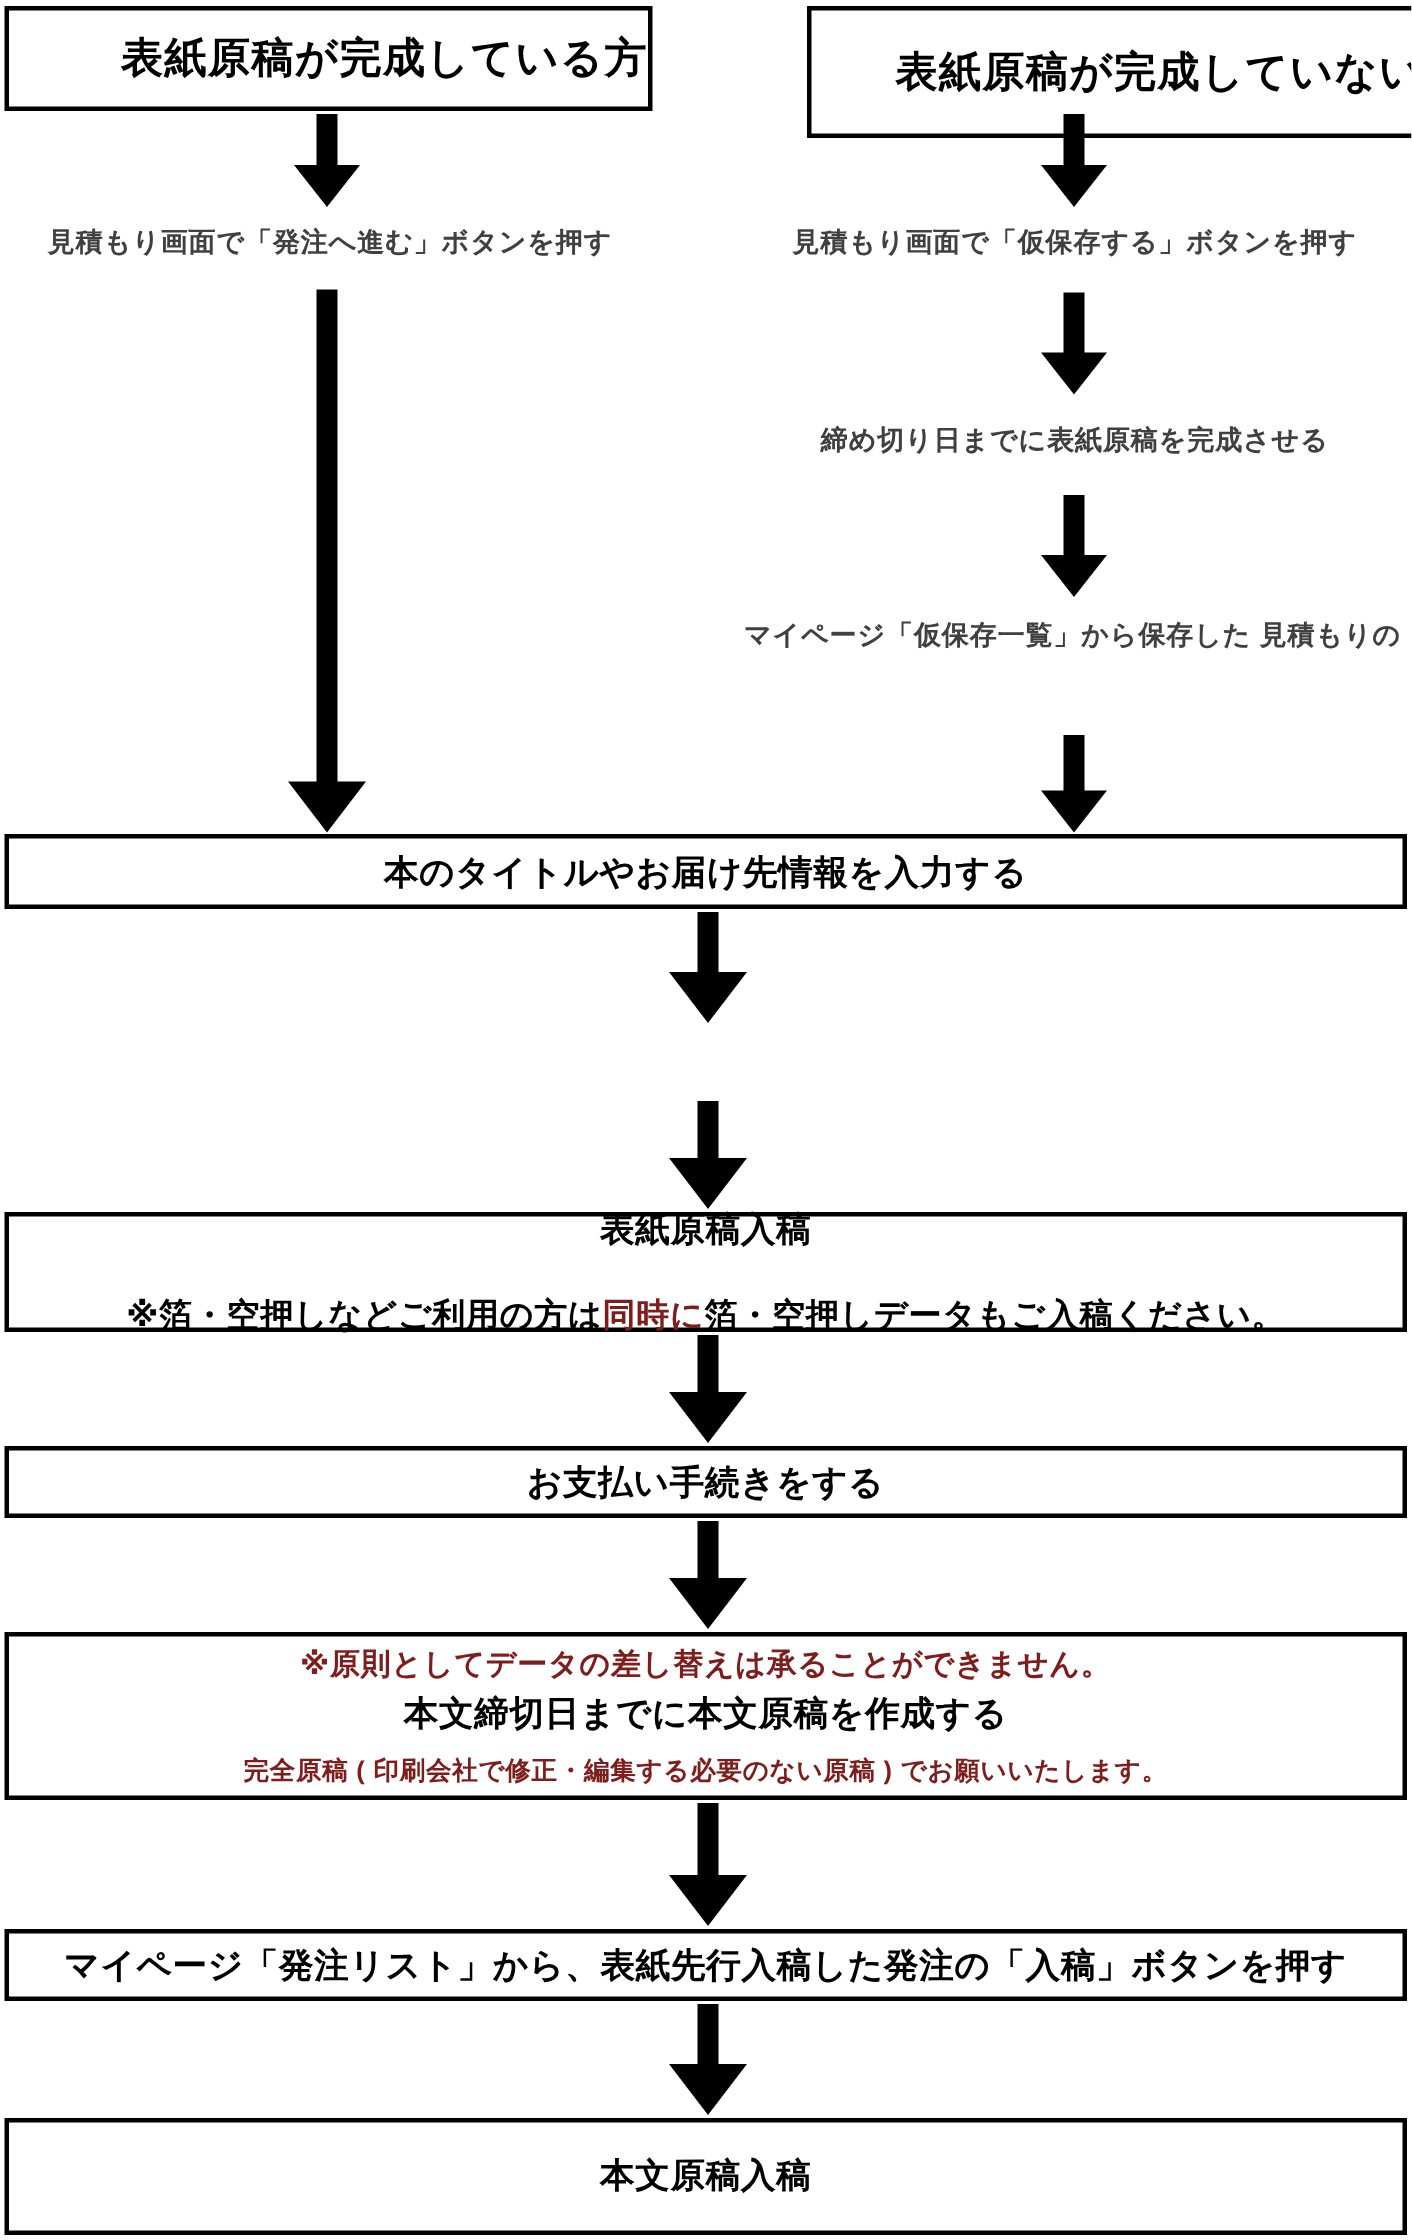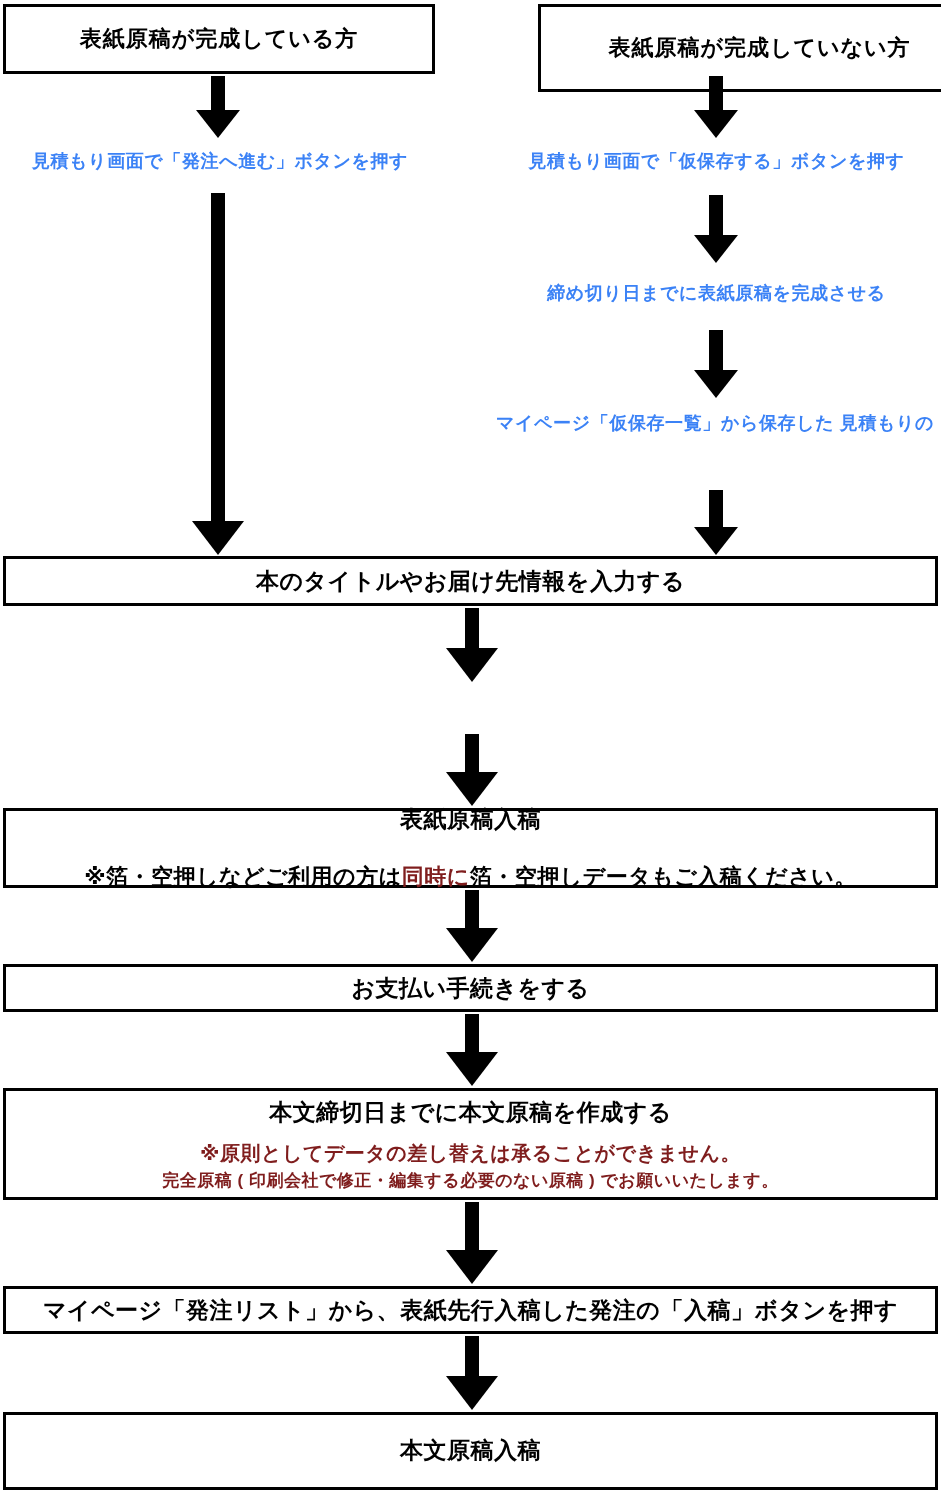--- a/index.html
+++ b/index.html
@@ -29,37 +29,38 @@
     flex-direction: column;
     align-items: center;
     justify-content: center;
     text-align: center;
     font-weight: bold;
     letter-spacing: 0.5px;
   }
   .box .line { display: block; white-space: nowrap; }
 
   .head-box {
-    font-size: 22px;
+    font-size: 28px;
     letter-spacing: 1px;
+    align-items: flex-end;
   }
 
   .row-box { font-size: 23px; }
   .row-box .sub { font-size: 22px; }
 
   
   .caption {
     position: absolute;
     text-align: center;
     font-weight: bold;
     font-size: 18px;
     letter-spacing: 0.6px;
     line-height: 1.55;
     white-space: nowrap;
-    color: #3b82f6;
+    color: #404040;
   }
 
   
   .arrow {
     position: absolute;
     display: block;
   }
   .arrow .shaft {
     position: absolute;
     left: 50%;
@@ -168,22 +169,22 @@
   <div class="box row-box" style="left:3px; top:964px; width:935px; height:48px;">
     <span class="line">お支払い手続きをする</span>
   </div>
 
   <div class="arrow" style="left:446px; top:1014px; width:52px; height:72px;">
     <span class="shaft" style="width:14px; height:40px;"></span>
     <span class="head"></span>
   </div>
 
   <div class="box row-box" style="left:3px; top:1088px; width:935px; height:112px; line-height:1.5;">
+    <span class="line pink" style="font-size:20px;">※原則としてデータの差し替えは承ることができません。</span>
     <span class="line" style="margin-bottom:8px;">本文締切日までに本文原稿を作成する</span>
-    <span class="line pink" style="font-size:20px;">※原則としてデータの差し替えは承ることができません。</span>
     <span class="line pink" style="font-size:17px;">完全原稿 ( 印刷会社で修正・編集する必要のない原稿 ) でお願いいたします。</span>
   </div>
 
   <div class="arrow" style="left:446px; top:1202px; width:52px; height:82px;">
     <span class="shaft" style="width:14px; height:50px;"></span>
     <span class="head"></span>
   </div>
 
   <div class="box row-box" style="left:3px; top:1286px; width:935px; height:48px;">
     <span class="line">マイページ「発注リスト」から、表紙先行入稿した発注の「入稿」ボタンを押す</span>

